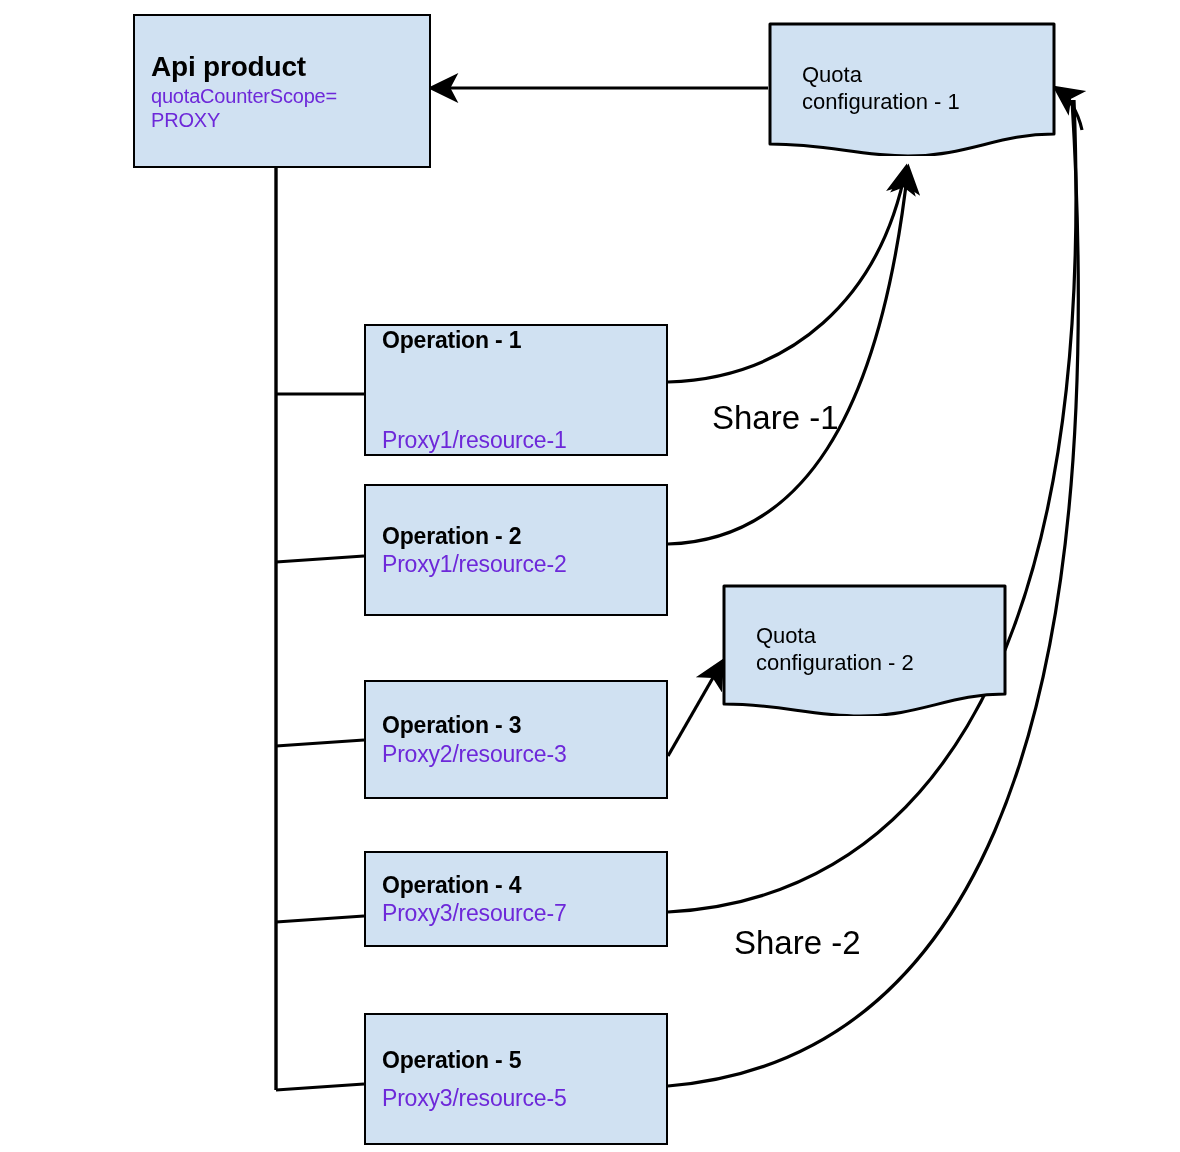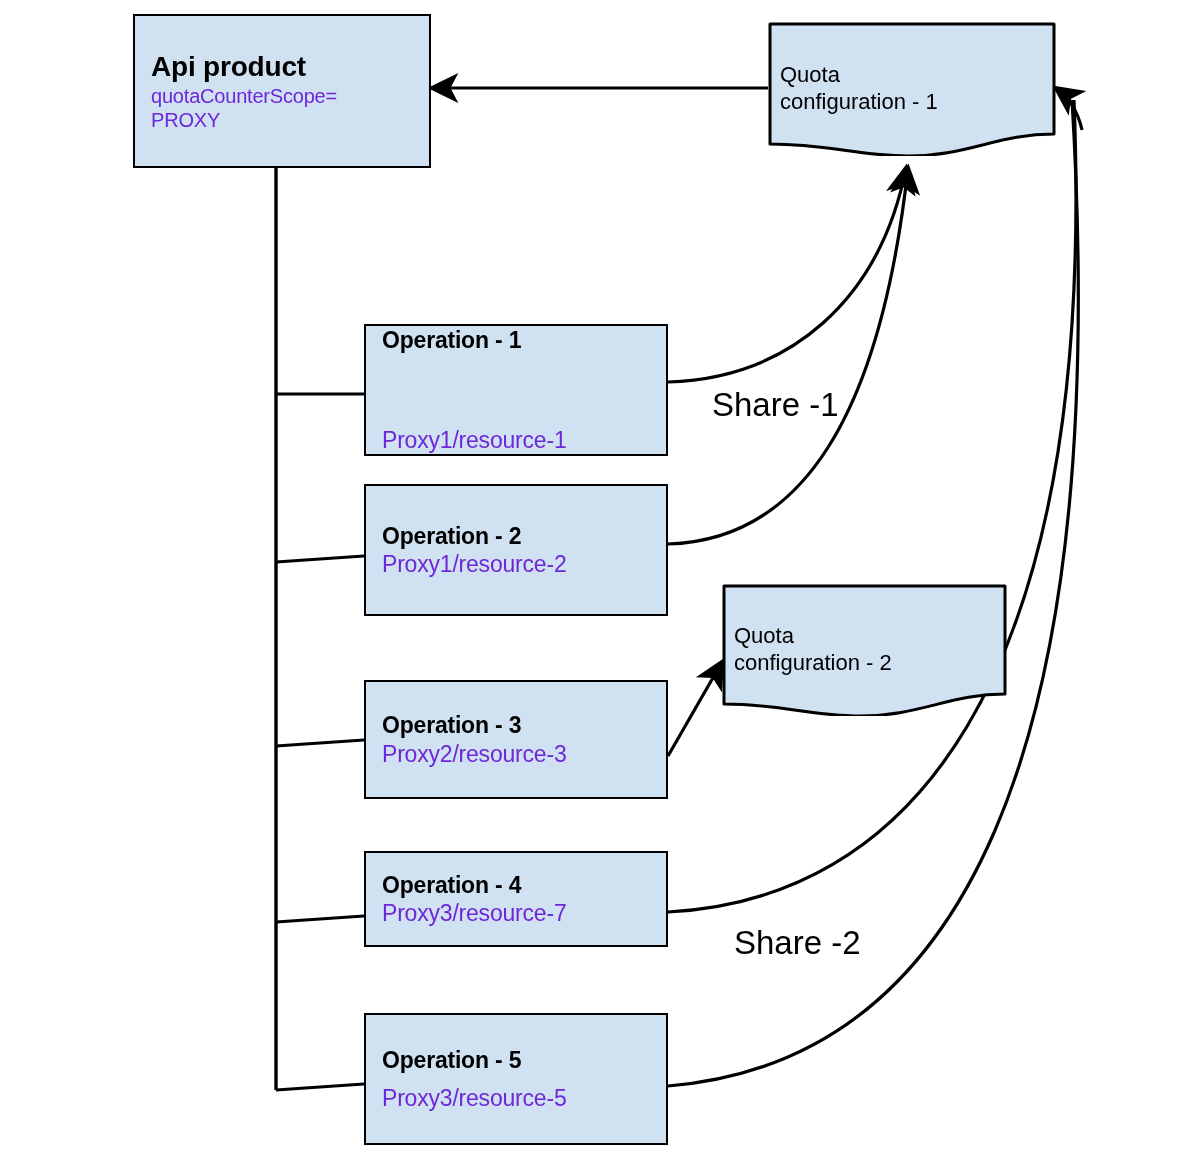--- a/index.html
+++ b/index.html
@@ -52,21 +52,21 @@
   }
   .node.product .sub {
     font-size: 20px;
     line-height: 1.16;
   }
   .doc-node {
     position: absolute;
     display: flex;
     flex-direction: column;
     justify-content: center;
-    padding-left: 12px;
+    padding-left: 34px;
     padding-right: 10px;
     box-sizing: border-box;
   }
   .doc-node .docbg {
     position: absolute;
     left: 0; top: 0;
     width: 100%; height: 100%;
     z-index: 0;
   }
   .doc-node .txt {
@@ -160,14 +160,14 @@
 </div>
 
 <div class="doc-node" style="left:722px; top:584px; width:285px; height:132px;">
   <svg class="docbg" viewBox="0 0 285 132" preserveAspectRatio="none">
     <path d="M 2 2 L 283 2 L 283 110 C 228 110 198 132 138 132 C 88 132 58 120 2 120 Z" fill="#d0e1f2" stroke="#000" stroke-width="3" vector-effect="non-scaling-stroke" stroke-linejoin="round"></path>
   </svg>
   <div class="txt">Quota</div>
   <div class="txt">configuration - 2</div>
 </div>
 
-<div class="edge-label" style="left:712px; top:388px;">Share -1</div>
+<div class="edge-label" style="left:712px; top:401px;">Share -1</div>
 <div class="edge-label" style="left:734px; top:926px;">Share -2</div>
 
 </body></html>

